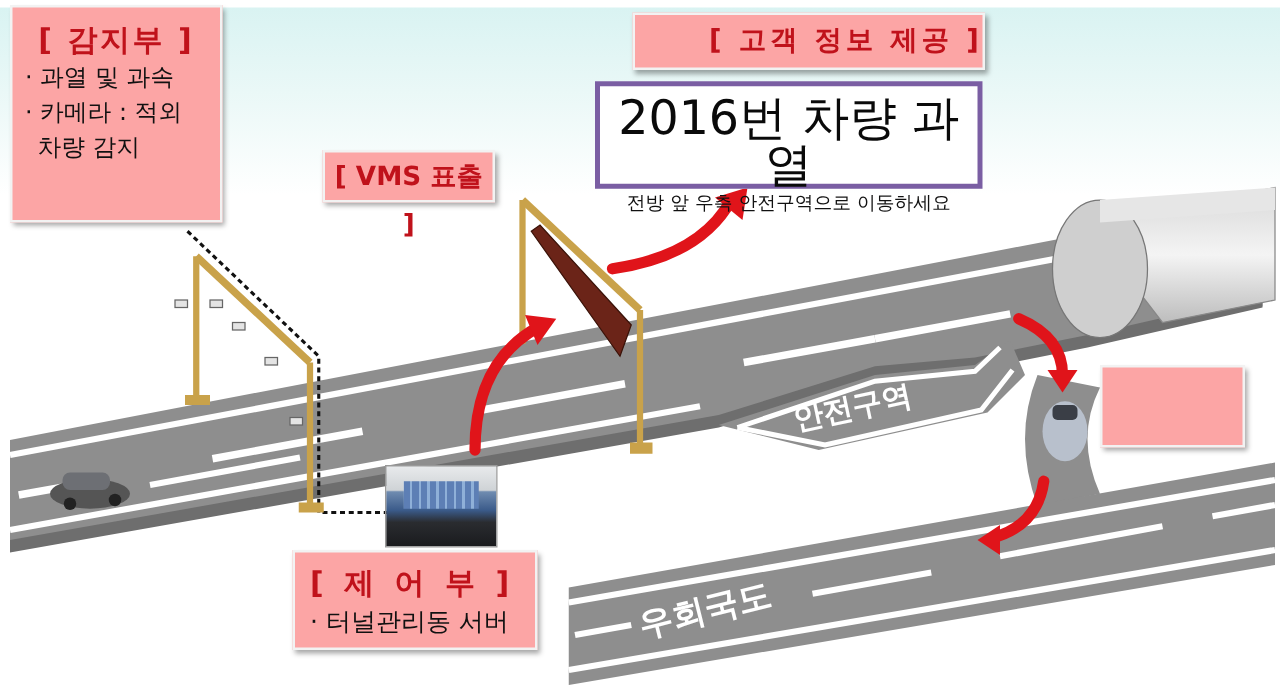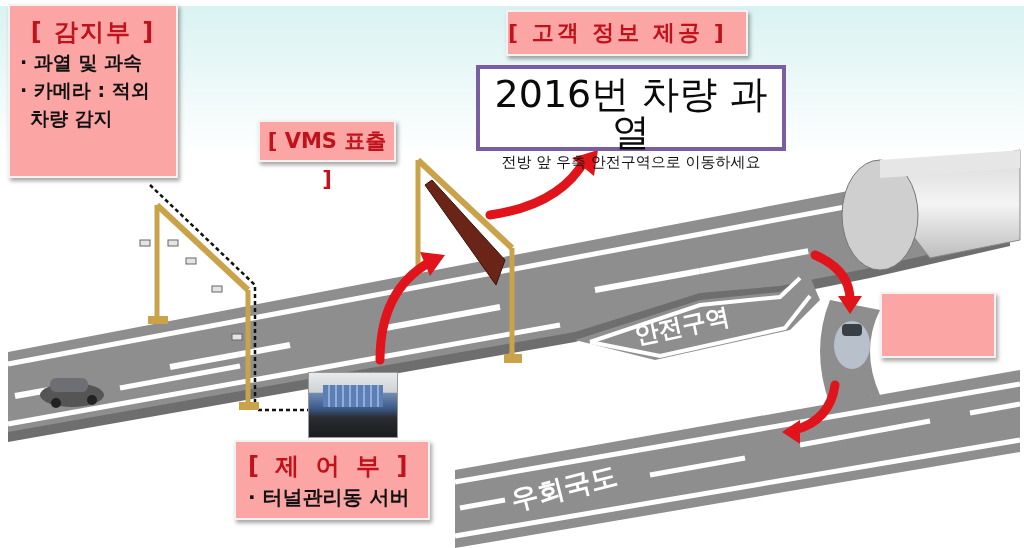--- a/index.html
+++ b/index.html
@@ -12,27 +12,27 @@
     position:absolute; left:0; top:6px; width:1024px; height:150px;
     background:linear-gradient(180deg,#d9f3f2 0%,#eaf8f7 45%,#ffffff 100%);
   }
   svg.scene { position:absolute; left:0; top:0; }
   .box {
     position:absolute; background:#fca5a5;
     box-shadow:2px 3px 4px rgba(0,0,0,0.35);
     border:2px solid #f2f2f2; box-sizing:border-box;
   }
   .title-red { color:#c0121b; font-weight:bold; }
-  .body-black { color:#111;font-weight:bold; }
+  .body-black { color:#111; }
   .sensor-box { left:8px; top:4px; width:170px; height:174px; padding:10px 10px; }
   .sensor-box .title-red { font-size:24px; text-align:center; letter-spacing:2px; }
   .sensor-box .line { font-size:19px; line-height:28px; }
   .vms-box { left:258px; top:120px; width:138px; height:42px; text-align:center; }
   .vms-box .title-red { font-size:21px; line-height:38px; }
-  .cust-box { left:506px; top:10px; width:242px; height:46px; text-align:left; }
+  .cust-box { left:506px; top:10px; width:282px; height:46px; text-align:right; }
   .cust-box .title-red { font-size:22px; line-height:42px; letter-spacing:3px; }
   .msg-box {
     position:absolute; left:476px; top:65px; width:310px; height:86px;
     background:#fff; border:4px solid #7a5ea3; box-sizing:border-box; text-align:center;
   }
   .msg-main { font-size:38px; font-weight:normal; color:#0a0a0a; margin-top:6px; line-height:38px; }
   .msg-sub { font-size:15px; color:#111; line-height:22px; }
   .ctrl-box { left:234px; top:440px; width:196px; height:80px; padding:8px 12px; }
   .ctrl-box .title-red { font-size:24px; line-height:32px; letter-spacing:4px; }
   .ctrl-box .line { font-size:20px; line-height:30px; }

